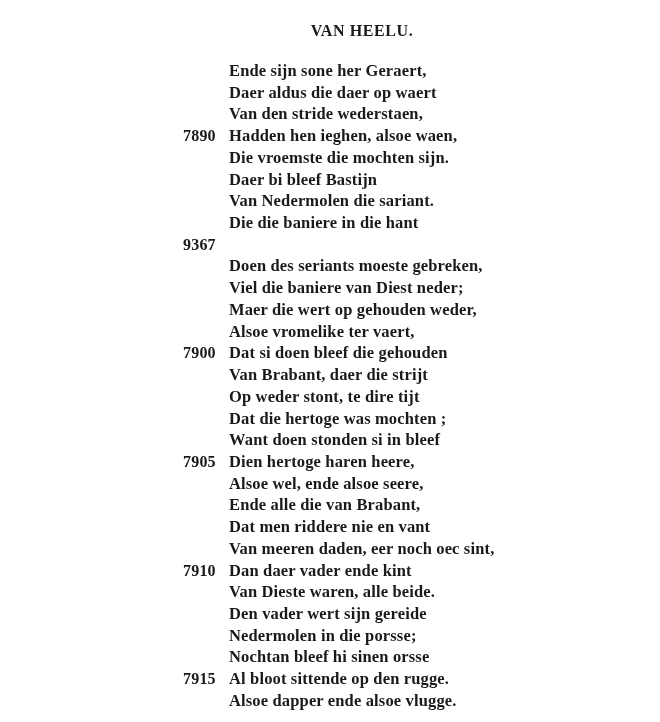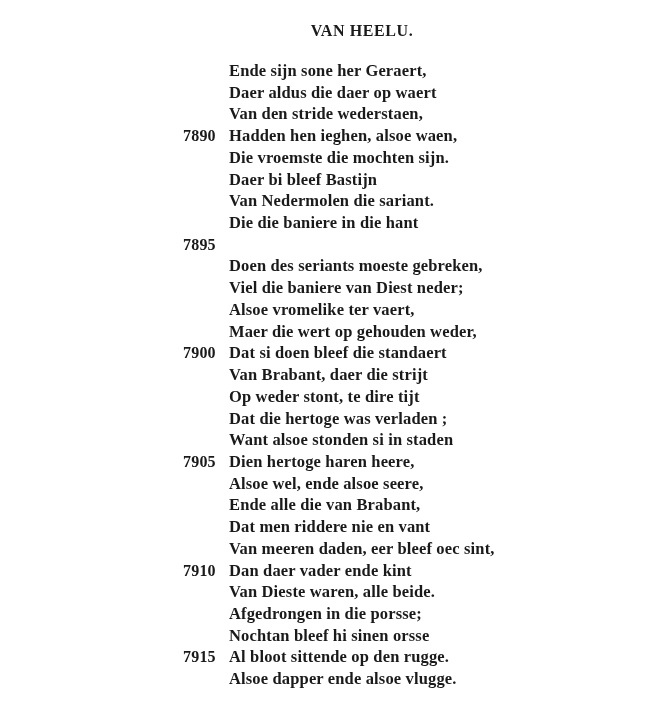--- a/index.html
+++ b/index.html
@@ -100,89 +100,93 @@
       </div>
     <div class="verse-line">
         <span class="line-number"></span>
         <span class="line-text">Van Nedermolen die sariant.</span>
       </div>
     <div class="verse-line">
         <span class="line-number"></span>
         <span class="line-text">Die die baniere in die hant</span>
       </div>
     <div class="verse-line">
-        <span class="line-number">7895</span>
+        <span class="line-number">9367</span>
       </div>
     <div class="verse-line">
         <span class="line-number"></span>
         <span class="line-text">Doen des seriants moeste gebreken,</span>
       </div>
     <div class="verse-line">
         <span class="line-number"></span>
         <span class="line-text">Viel die baniere van Diest neder;</span>
       </div>
     <div class="verse-line">
         <span class="line-number"></span>
+        <span class="line-text">Maer die wert op gehouden weder,</span>
+      </div>
+    <div class="verse-line">
+        <span class="line-number"></span>
         <span class="line-text">Alsoe vromelike ter vaert,</span>
       </div>
     <div class="verse-line">
-        <span class="line-number"></span>
-        <span class="line-text">Maer die wert op gehouden weder,</span>
-      </div>
-    <div class="verse-line">
         <span class="line-number">7900</span>
-        <span class="line-text">Dat si doen bleef die standaert</span>
+        <span class="line-text">Dat si doen bleef die gehouden</span>
       </div>
     <div class="verse-line">
         <span class="line-number"></span>
         <span class="line-text">Van Brabant, daer die strijt</span>
       </div>
     <div class="verse-line">
         <span class="line-number"></span>
         <span class="line-text">Op weder stont, te dire tijt</span>
       </div>
     <div class="verse-line">
         <span class="line-number"></span>
-        <span class="line-text">Dat die hertoge was verladen ;</span>
+        <span class="line-text">Dat die hertoge was mochten ;</span>
       </div>
     <div class="verse-line">
         <span class="line-number"></span>
-        <span class="line-text">Want alsoe stonden si in staden</span>
+        <span class="line-text">Want doen stonden si in bleef</span>
       </div>
     <div class="verse-line">
         <span class="line-number">7905</span>
         <span class="line-text">Dien hertoge haren heere,</span>
       </div>
     <div class="verse-line">
         <span class="line-number"></span>
         <span class="line-text">Alsoe wel, ende alsoe seere,</span>
       </div>
     <div class="verse-line">
         <span class="line-number"></span>
         <span class="line-text">Ende alle die van Brabant,</span>
       </div>
     <div class="verse-line">
         <span class="line-number"></span>
         <span class="line-text">Dat men riddere nie en vant</span>
       </div>
     <div class="verse-line">
         <span class="line-number"></span>
-        <span class="line-text">Van meeren daden, eer bleef oec sint,</span>
+        <span class="line-text">Van meeren daden, eer noch oec sint,</span>
       </div>
     <div class="verse-line">
         <span class="line-number">7910</span>
         <span class="line-text">Dan daer vader ende kint</span>
       </div>
     <div class="verse-line">
         <span class="line-number"></span>
         <span class="line-text">Van Dieste waren, alle beide.</span>
       </div>
     <div class="verse-line">
         <span class="line-number"></span>
-        <span class="line-text">Afgedrongen in die porsse;</span>
+        <span class="line-text">Den vader wert sijn gereide</span>
+      </div>
+    <div class="verse-line">
+        <span class="line-number"></span>
+        <span class="line-text">Nedermolen in die porsse;</span>
       </div>
     <div class="verse-line">
         <span class="line-number"></span>
         <span class="line-text">Nochtan bleef hi sinen orsse</span>
       </div>
     <div class="verse-line">
         <span class="line-number">7915</span>
         <span class="line-text">Al bloot sittende op den rugge.</span>
       </div>
     <div class="verse-line">

